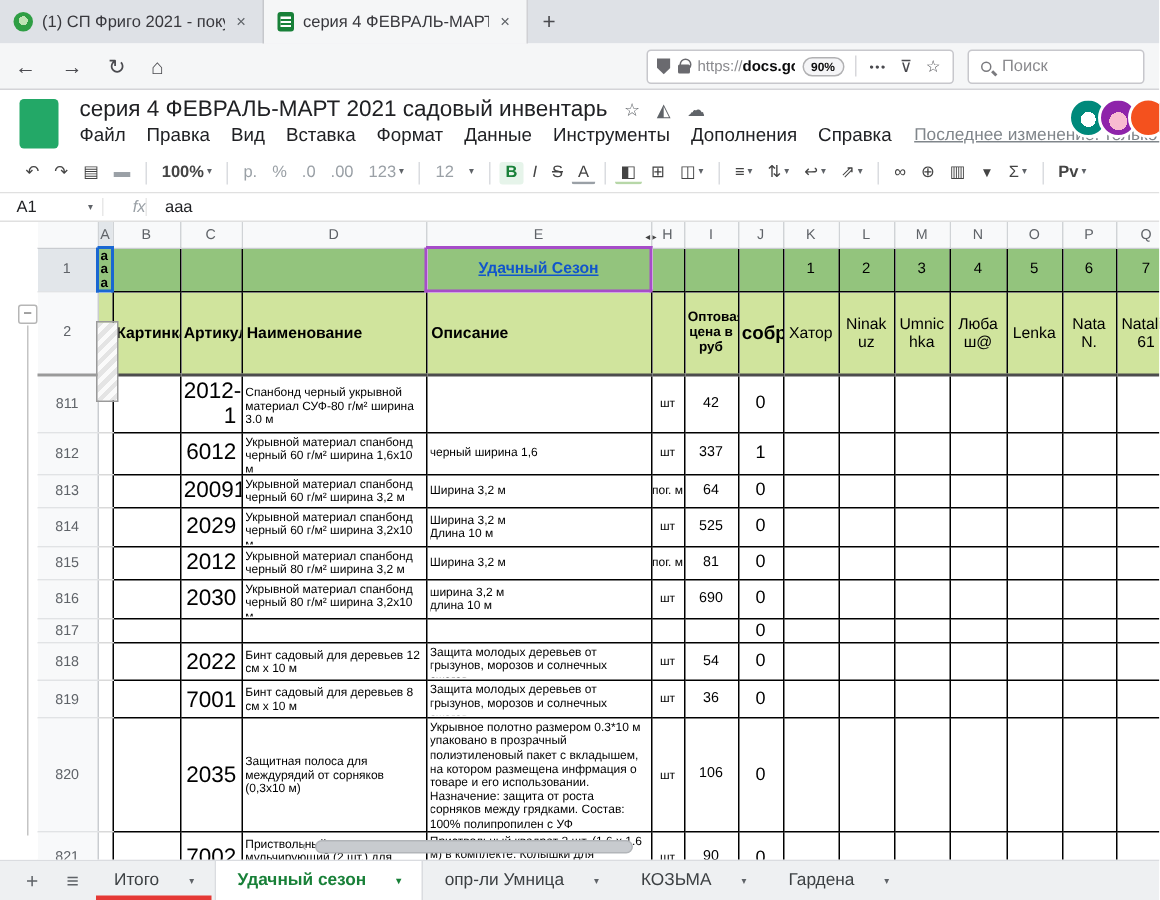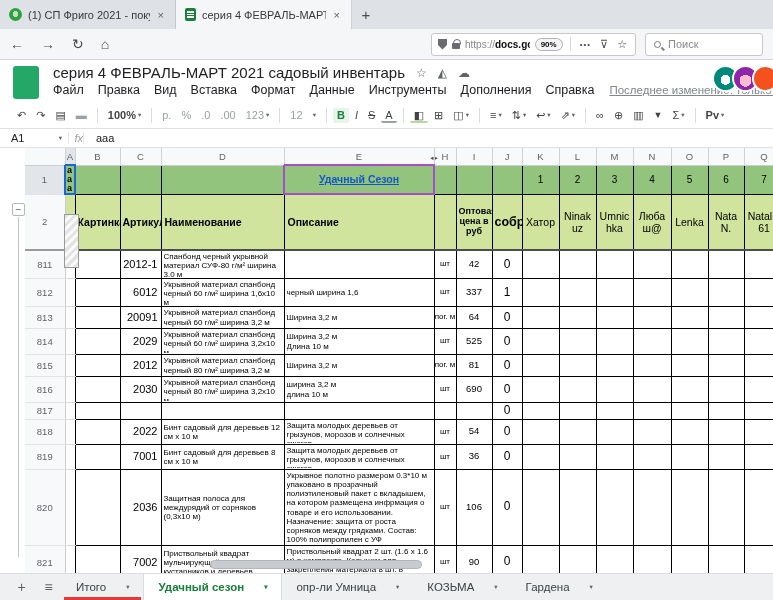--- a/index.html
+++ b/index.html
@@ -65,21 +65,21 @@
   .tb-bold { color:#188038; font-weight:bold; background:#e6f4ea; }
   .tb-italic { font-style:italic; }
   .tb-strike { text-decoration:line-through; }
   .tb-color { border-bottom:2px solid #9aa0a6; padding-bottom:0; }
   .tb-fill { border-bottom:2px solid #b7d7a8; padding-bottom:0; }
 
   
   .fbar { height:19px; display:flex; align-items:center; border-bottom:1px solid #e0e0e0; background:#fff; font-size:11px; color:#202124; }
   .namebox { width:68px; padding-left:11px; display:flex; align-items:center; justify-content:space-between; }
   .namebox .dd { font-size:6.5px; color:#5f6368; padding-right:6px; }
-  .fx { width:16px; text-align:right; font-style:italic; color:#9aa0a6; border-left:1px solid #e8e8e8; border-right:1px solid #e8e8e8; font-size:11px; }
+  .fx { width:30px; text-align:right; font-style:italic; color:#9aa0a6; border-left:1px solid #e8e8e8; border-right:1px solid #e8e8e8; font-size:11px; }
   .fval { padding-left:12px; }
 
   
   .gridwrap { position:relative; height:425px; overflow:hidden; background:#fff; }
   table { border-collapse:collapse; table-layout:fixed; width:784px; }
   td { overflow:hidden; vertical-align:middle; }
   .gut { background:#fff; border:none; }
   .rn { background:#f8f9fa; border-right:1px solid #c9ccd0; border-bottom:1px solid #e1e3e5; font-size:9.5px; color:#5f6368; text-align:center; }
   .selh { background:#e2e6ea !important; }
   .colhdr td { background:#f8f9fa; border-right:1px solid #d0d3d6; border-bottom:1px solid #c9ccd0; font-size:9.5px; color:#5f6368; text-align:center; position:relative; font-weight:normal; }
@@ -96,21 +96,21 @@
   .e1 { border:2px solid #a64dc8 !important; text-align:center; }
   .clink { color:#1155cc; font-weight:bold; text-decoration:underline; font-size:10.5px; }
   .pn { text-align:center; font-size:10px; }
   .hdr { font-weight:bold; font-size:10.5px; }
   .hc { text-align:center; }
   .hl { text-align:left; padding-left:3px; }
   .sm { font-size:9px; text-align:center; line-height:1.1; }
   .big { font-size:12.5px; text-align:center; }
   .nm2 { font-size:10.5px; text-align:center; word-break:break-all; line-height:1.15; }
   .acol { border-bottom:1px solid #d9d9d9 !important; border-right:1px solid #000; }
-  .art { font-size:11px; text-align:right; padding-right:3px; }
+  .art { font-size:15px; text-align:right; padding-right:3px; }
   .nm, .dsc { font-size:8px; }
   .dsc { white-space:pre-line; }
   .unit { font-size:8px; text-align:center; line-height:1.05; padding:0; }
   .price { font-size:9.5px; text-align:center; }
   .coll { font-size:12px; text-align:center; }
   .cb { overflow:hidden; }
 
   .imgph { position:absolute; left:64px; top:66px; width:15px; height:54px; border:1px solid #9a9a9a;
      background:repeating-linear-gradient(135deg, #e4e4e4 0 3px, #fafafa 3px 6px); }
   .minusctl { position:absolute; left:12px; top:55px; width:13px; height:13px; border:1px solid #b6b6b6; background:#fff; color:#555; font-size:10px; line-height:11px; text-align:center; border-radius:2px; }
@@ -541,21 +541,21 @@
             <td class="cl"></td>
             <td class="cl"></td>
             <td class="cl"></td>
             <td class="cl"></td>
           </tr>
           <tr style="height:76px">
             <td class="gut"></td>
             <td class="rn">820</td>
             <td class="cl acol"></td>
             <td class="cl"></td>
-            <td class="cl art">2036</td>
+            <td class="cl art">2035</td>
             <td class="cl nm">
               <div class="cb" style="max-height:73px">Защитная полоса для междурядий от сорняков (0,3х10 м)</div>
             </td>
             <td class="cl dsc"><div class="cb" style="max-height:73px">Укрывное полотно размером 0.3*10 м упаковано в  прозрачный полиэтиленовый пакет с вкладышем, на котором размещена инфрмация о товаре и его использовании. Назначение: защита от роста сорняков  между грядками. Состав: 100% полипропилен с УФ стабилизатором, цвет черный, Срок службы - 3 сезона плотность - 60</div></td>
             <td class="cl unit">шт</td>
             <td class="cl price">106</td>
             <td class="cl coll">0</td>
             <td class="cl"></td>
             <td class="cl"></td>
             <td class="cl"></td>

